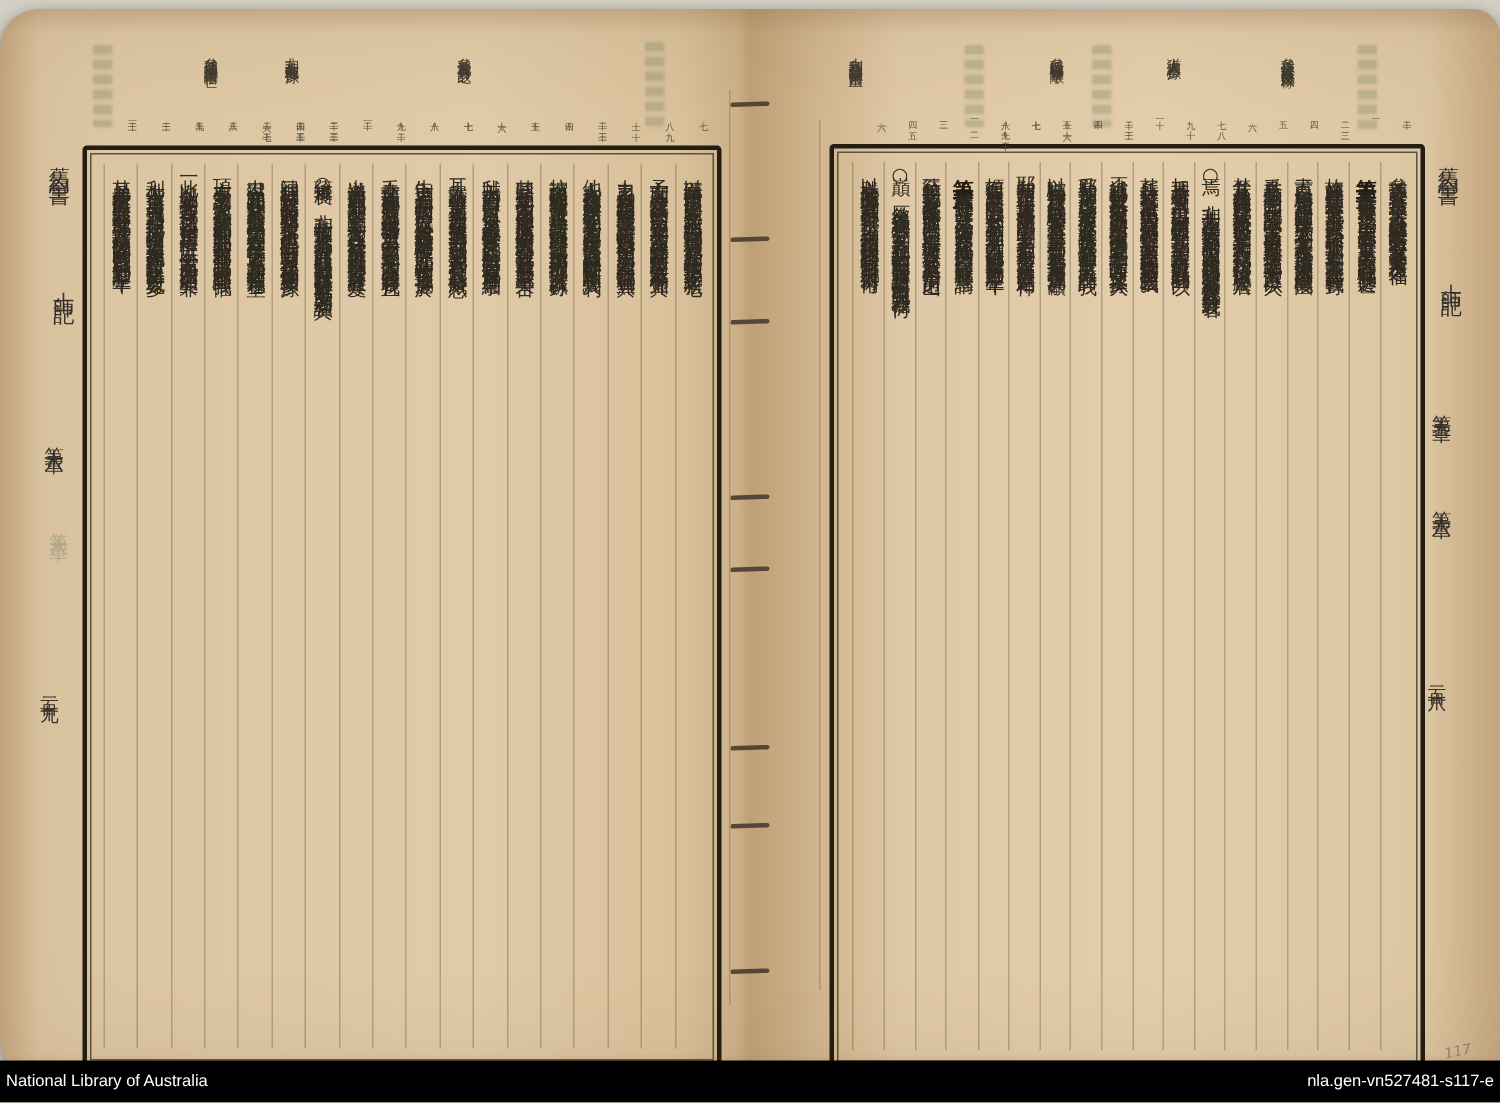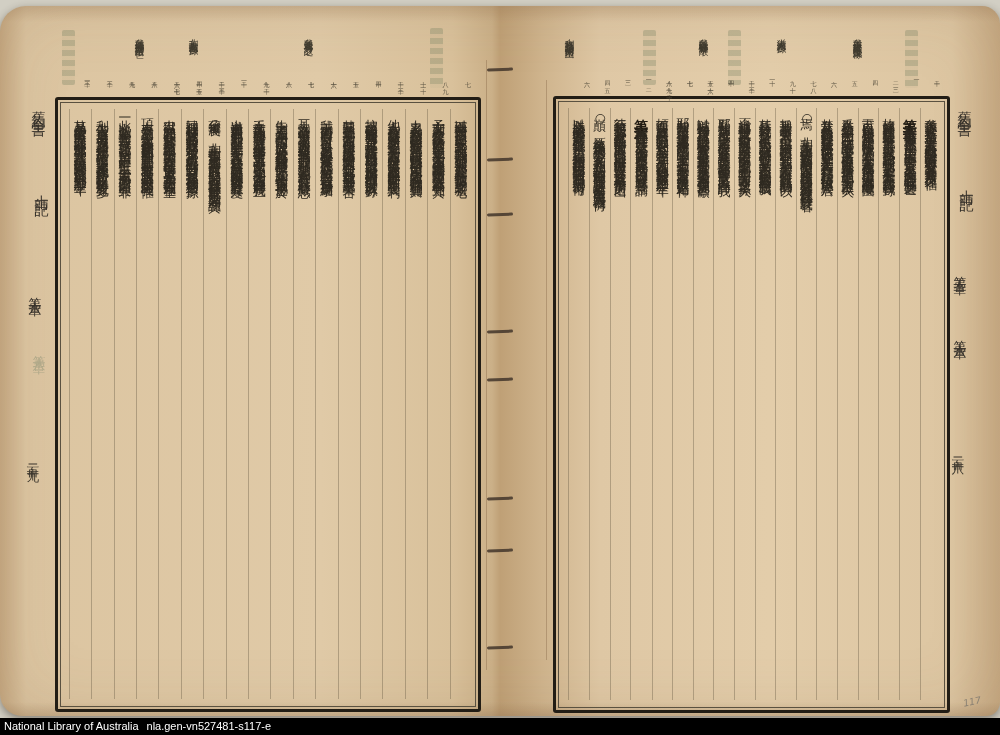--- a/index.html
+++ b/index.html
@@ -65,23 +65,23 @@
   }
   .mchap{font-size:12.8px;letter-spacing:2px;}
   .mpage{font-size:12.3px;letter-spacing:1.6px;color:#3a352c;}
   .mghost{color:#8e9377;opacity:.55;filter:blur(.4px);font-size:12.5px;letter-spacing:2px;}
   .hand{
     position:absolute;left:963px;top:696px;font-family:"DejaVu Sans",sans-serif;
     font-size:9.5px;color:#8a8173;transform:rotate(-12deg);font-style:italic;
   }
   
   .footer{
-    position:absolute;left:0;right:0;bottom:0;height:17px;background:#000;
+    position:absolute;left:0;right:0;bottom:0;height:28px;background:#000;
     color:#fff;font-family:"Liberation Sans", sans-serif;font-size:11px;
-    display:flex;justify-content:flex-start;align-items:center;
+    display:flex;justify-content:space-between;align-items:center;
   }
   .footer span{padding:0 4px;line-height:17px;}
 </style>
 </head>
 <body>
 
 
 
 
 <div class="book"></div>

